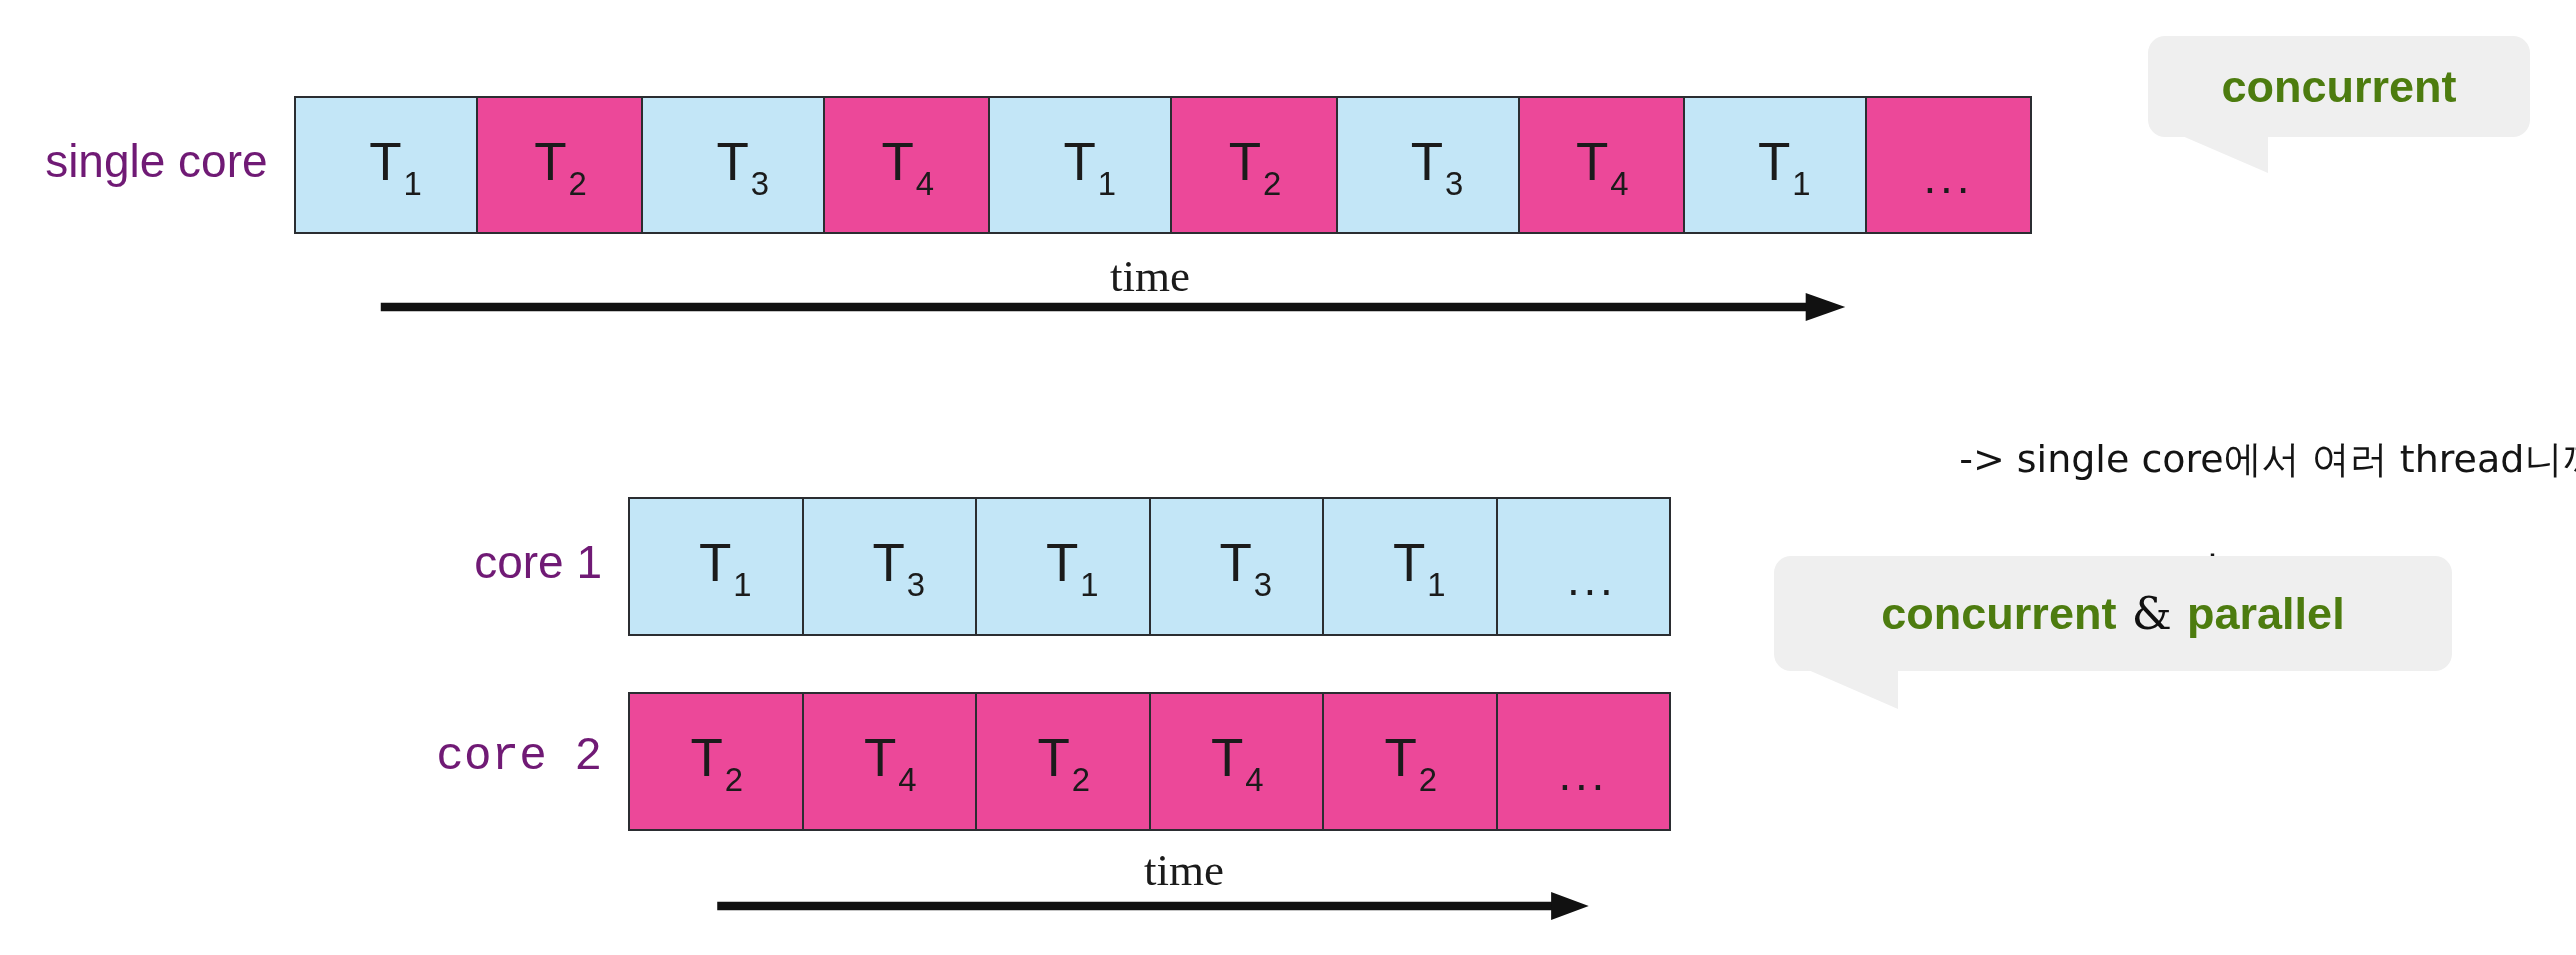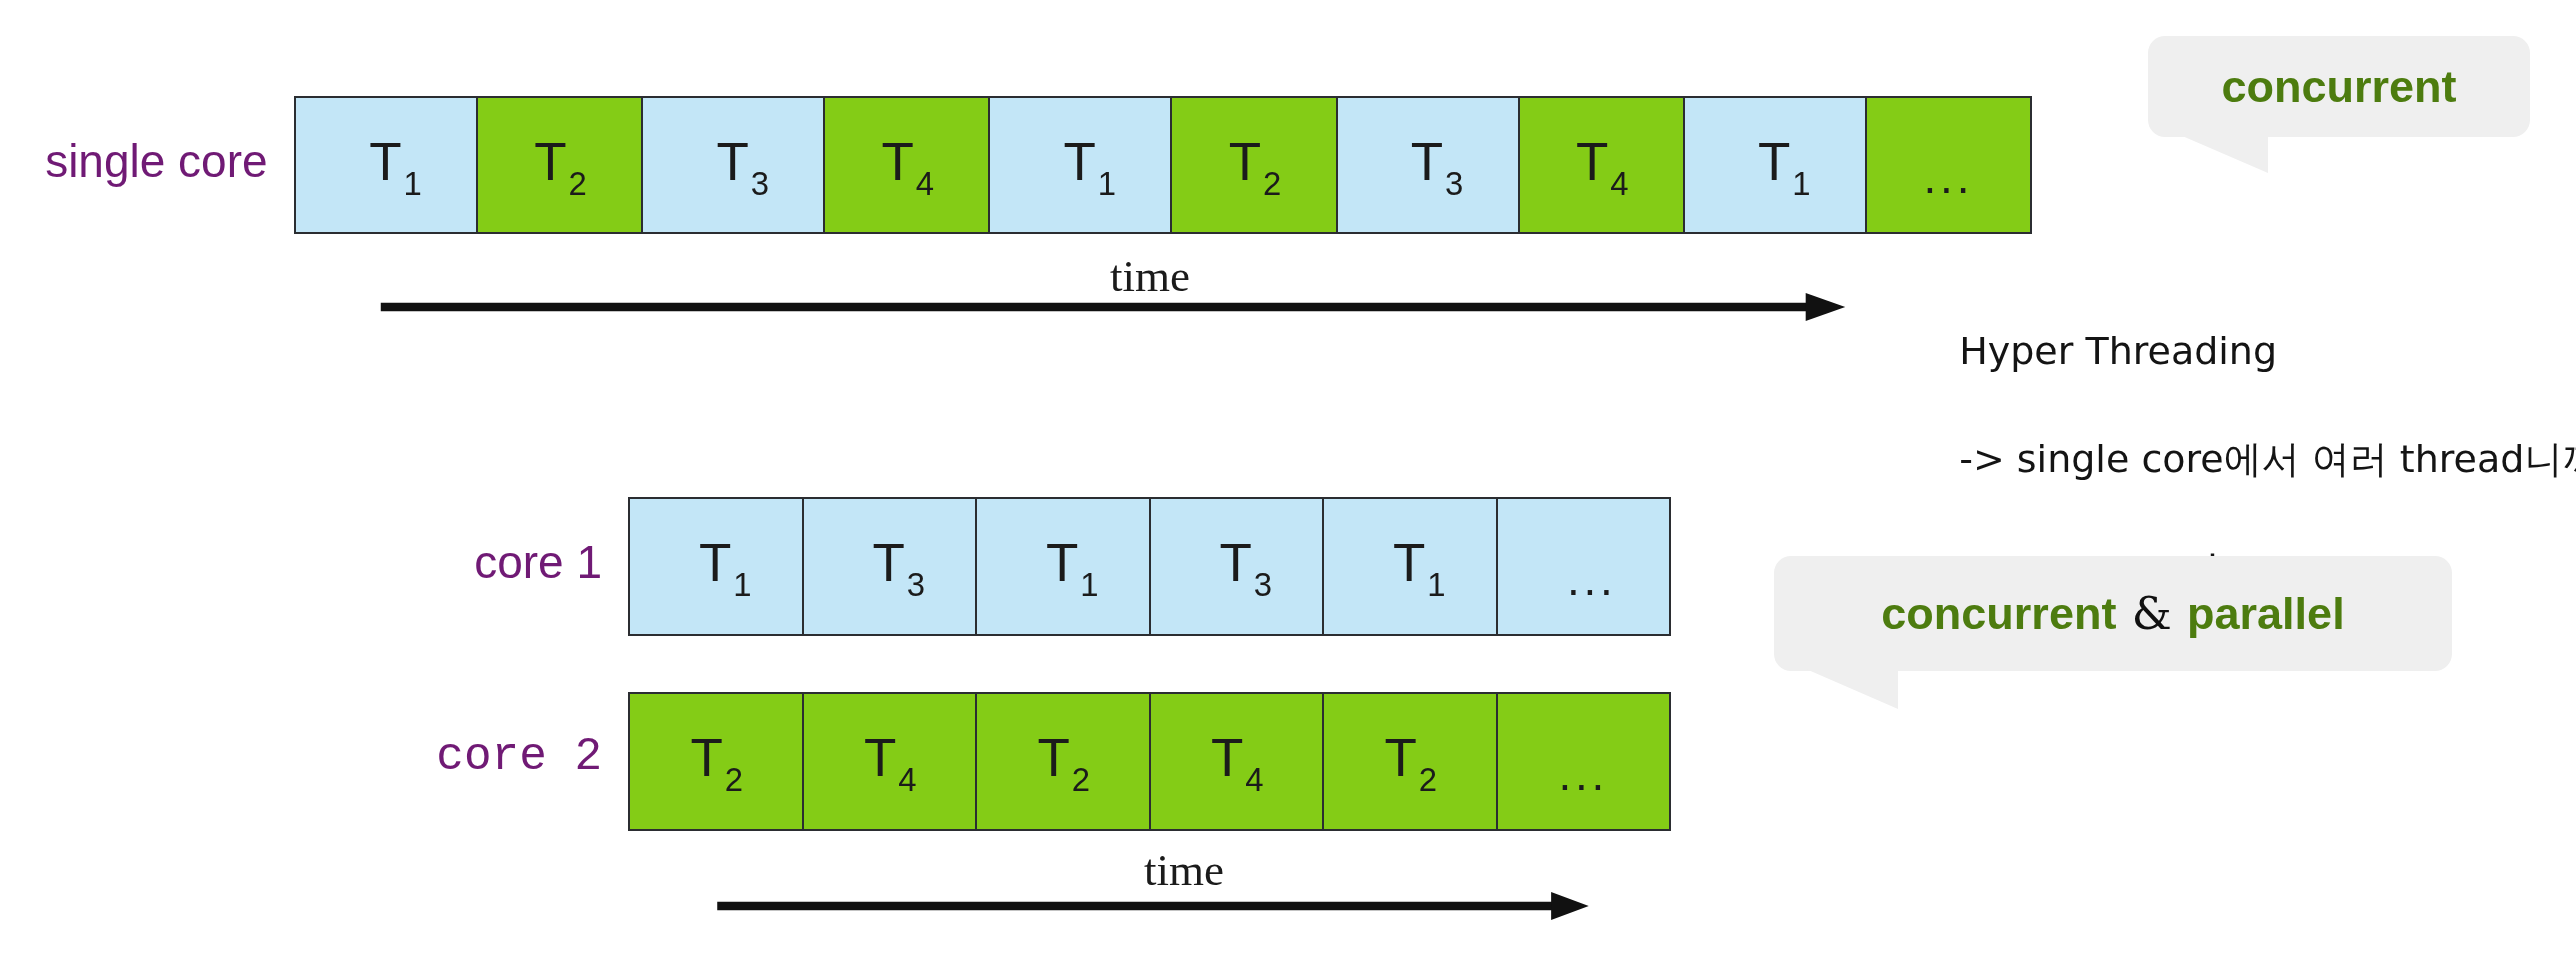--- a/index.html
+++ b/index.html
@@ -28,21 +28,21 @@
     box-sizing: border-box;
     flex: 1 1 0;
     display: flex;
     align-items: center;
     justify-content: center;
     border-right: 2.9px solid #2b2d31;
     position: relative;
   }
   .cell:last-child { border-right: none; }
   .cell.blue { background: #c3e6f7; padding-left: 17px; }
-  .cell.gray { background: #84cc16; }
+  .cell.gray { background: #ec4899; }
 
   .tlabel {
     font-family: "Liberation Sans", sans-serif;
     font-size: 53px;
     line-height: 1;
     color: #1b1b1b;
     letter-spacing: 0px;
     display: inline-block;
     transform: translateY(-3.8px);
   }
@@ -160,21 +160,21 @@
 </div>
 
 <div class="bubble" style="left:2148px; top:36px; width:382px; height:101px; font-size:45px;">
   <span class="word-concurrent">concurrent</span>
   <span class="tail" style="left:32px; bottom:-36px;
                border-width:38px 0 0 88px;
                border-color:#efefef transparent transparent transparent;"></span>
 </div>
 
 <div class="note" style="left:1935px; top:271px;">
-  <span>Hyper Threading</span><br>
+  <br>
   <span>-&gt; single core에서 여러 thread니까</span><br>
   <span>-&gt; concurrent</span>
 </div>
 
 <div class="row-label" style="left:344px; top:535px; width:258px;">core 1</div>
 
 <div class="strip" id="strip-1" style="left:628px; top:497px; width:1043px; height:139px;">
     <div class="cell blue">
       <span class="tlabel"><span>T</span><sub>1</sub></span>
     </div>

